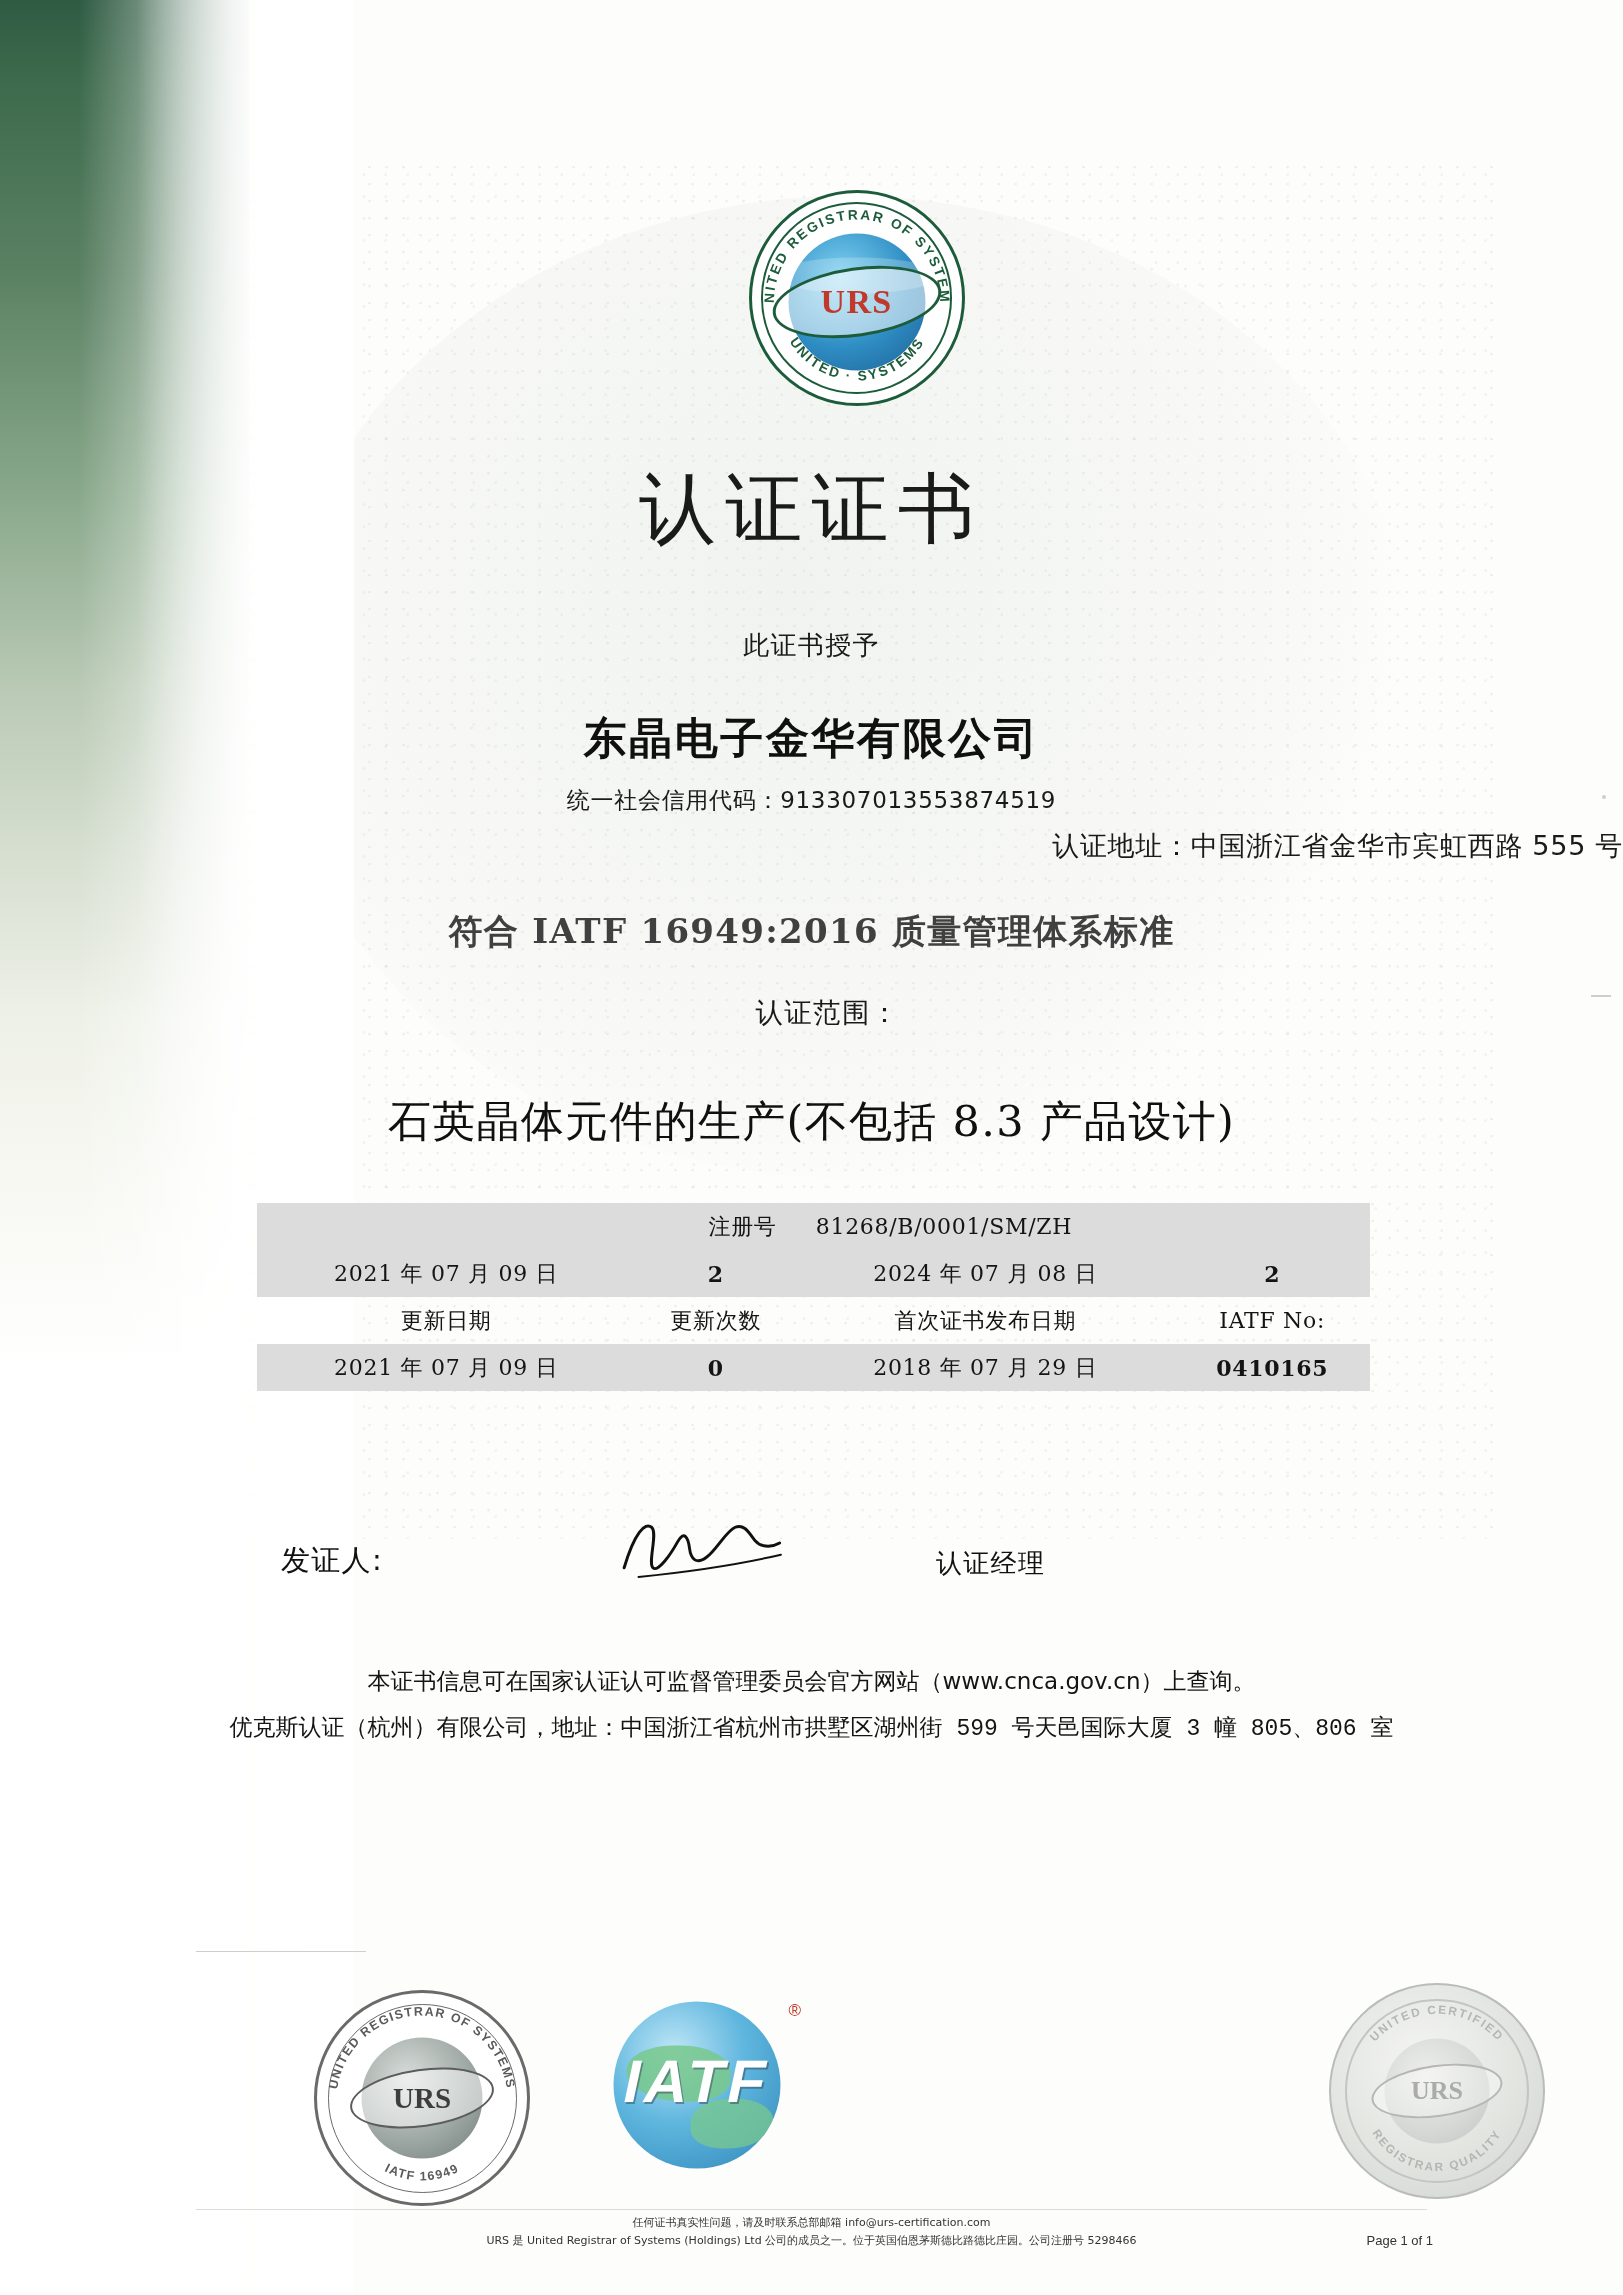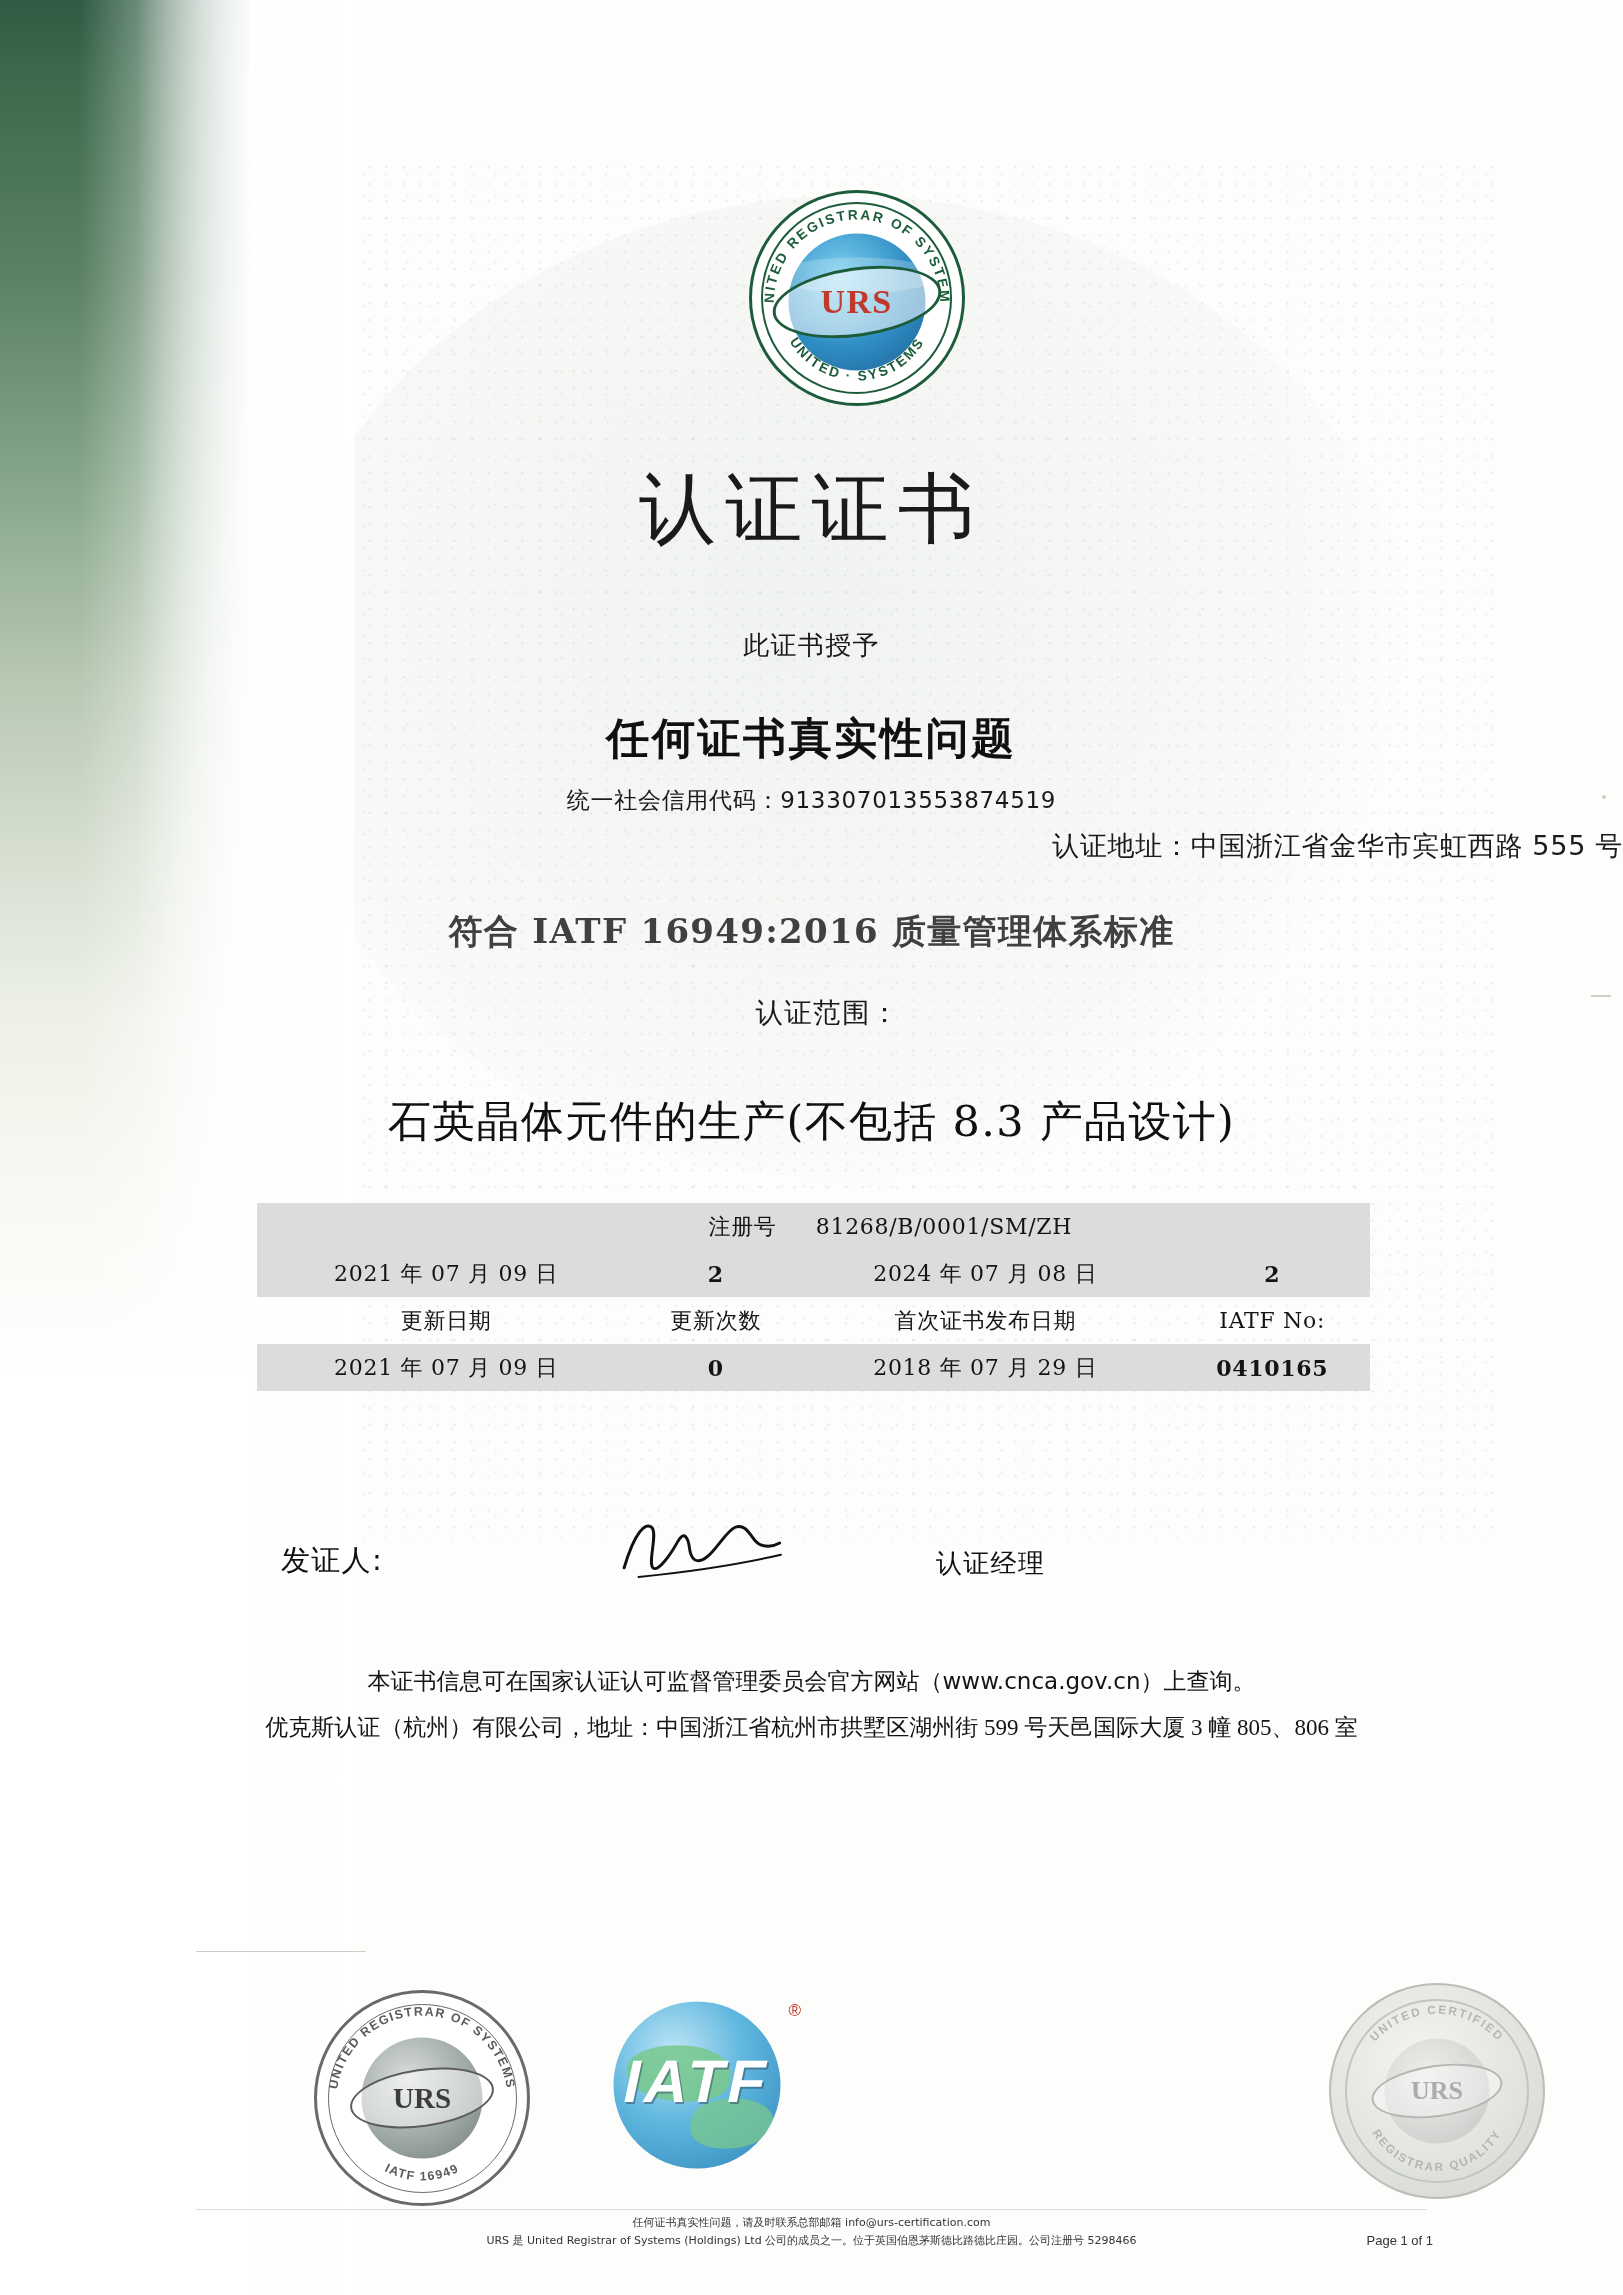--- a/index.html
+++ b/index.html
@@ -300,21 +300,21 @@
     text-align: center;
     font-family: "DejaVu Sans", sans-serif;
     font-size: 23px;
     color: #141414;
   }
   .footnote2 {
     position: absolute;
     left: 0; top: 1712px;
     width: 1623px;
     text-align: center;
-    font-family: Liberation Serif, serif;
+    font-family: Liberation Mono, monospace;
     font-size: 23px;
     color: #141414;
   }
 
   
   .seal-urs {
     position: absolute;
     left: 314px;
     top: 1990px;
     width: 216px;
@@ -538,21 +538,21 @@
         </text>
         <text>
           <textPath href="#arcBot" startOffset="50%" text-anchor="middle">UNITED  ·  SYSTEMS</textPath>
         </text>
       </svg>
     </div>
   </div>
 
   <div class="doc-title">认证证书</div>
   <div class="awarded-to">此证书授予</div>
-  <div class="company">任何证书真实性问题</div>
+  <div class="company">东晶电子金华有限公司</div>
   <div class="credit-code">统一社会信用代码：913307013553874519</div>
   <div class="address">认证地址：中国浙江省金华市宾虹西路 555 号</div>
   <div class="standard">符合 IATF 16949:2016 质量管理体系标准</div>
   <div class="scope-label">认证范围：</div>
   <div class="scope-value">石英晶体元件的生产(不包括 8.3 产品设计)</div>
 
   <table class="cert-table">
     <tbody>
       <tr class="row-shaded">
         <td colspan="2" style="text-align:right; padding-right:19.6px;" class="reg-label">注册号</td>

